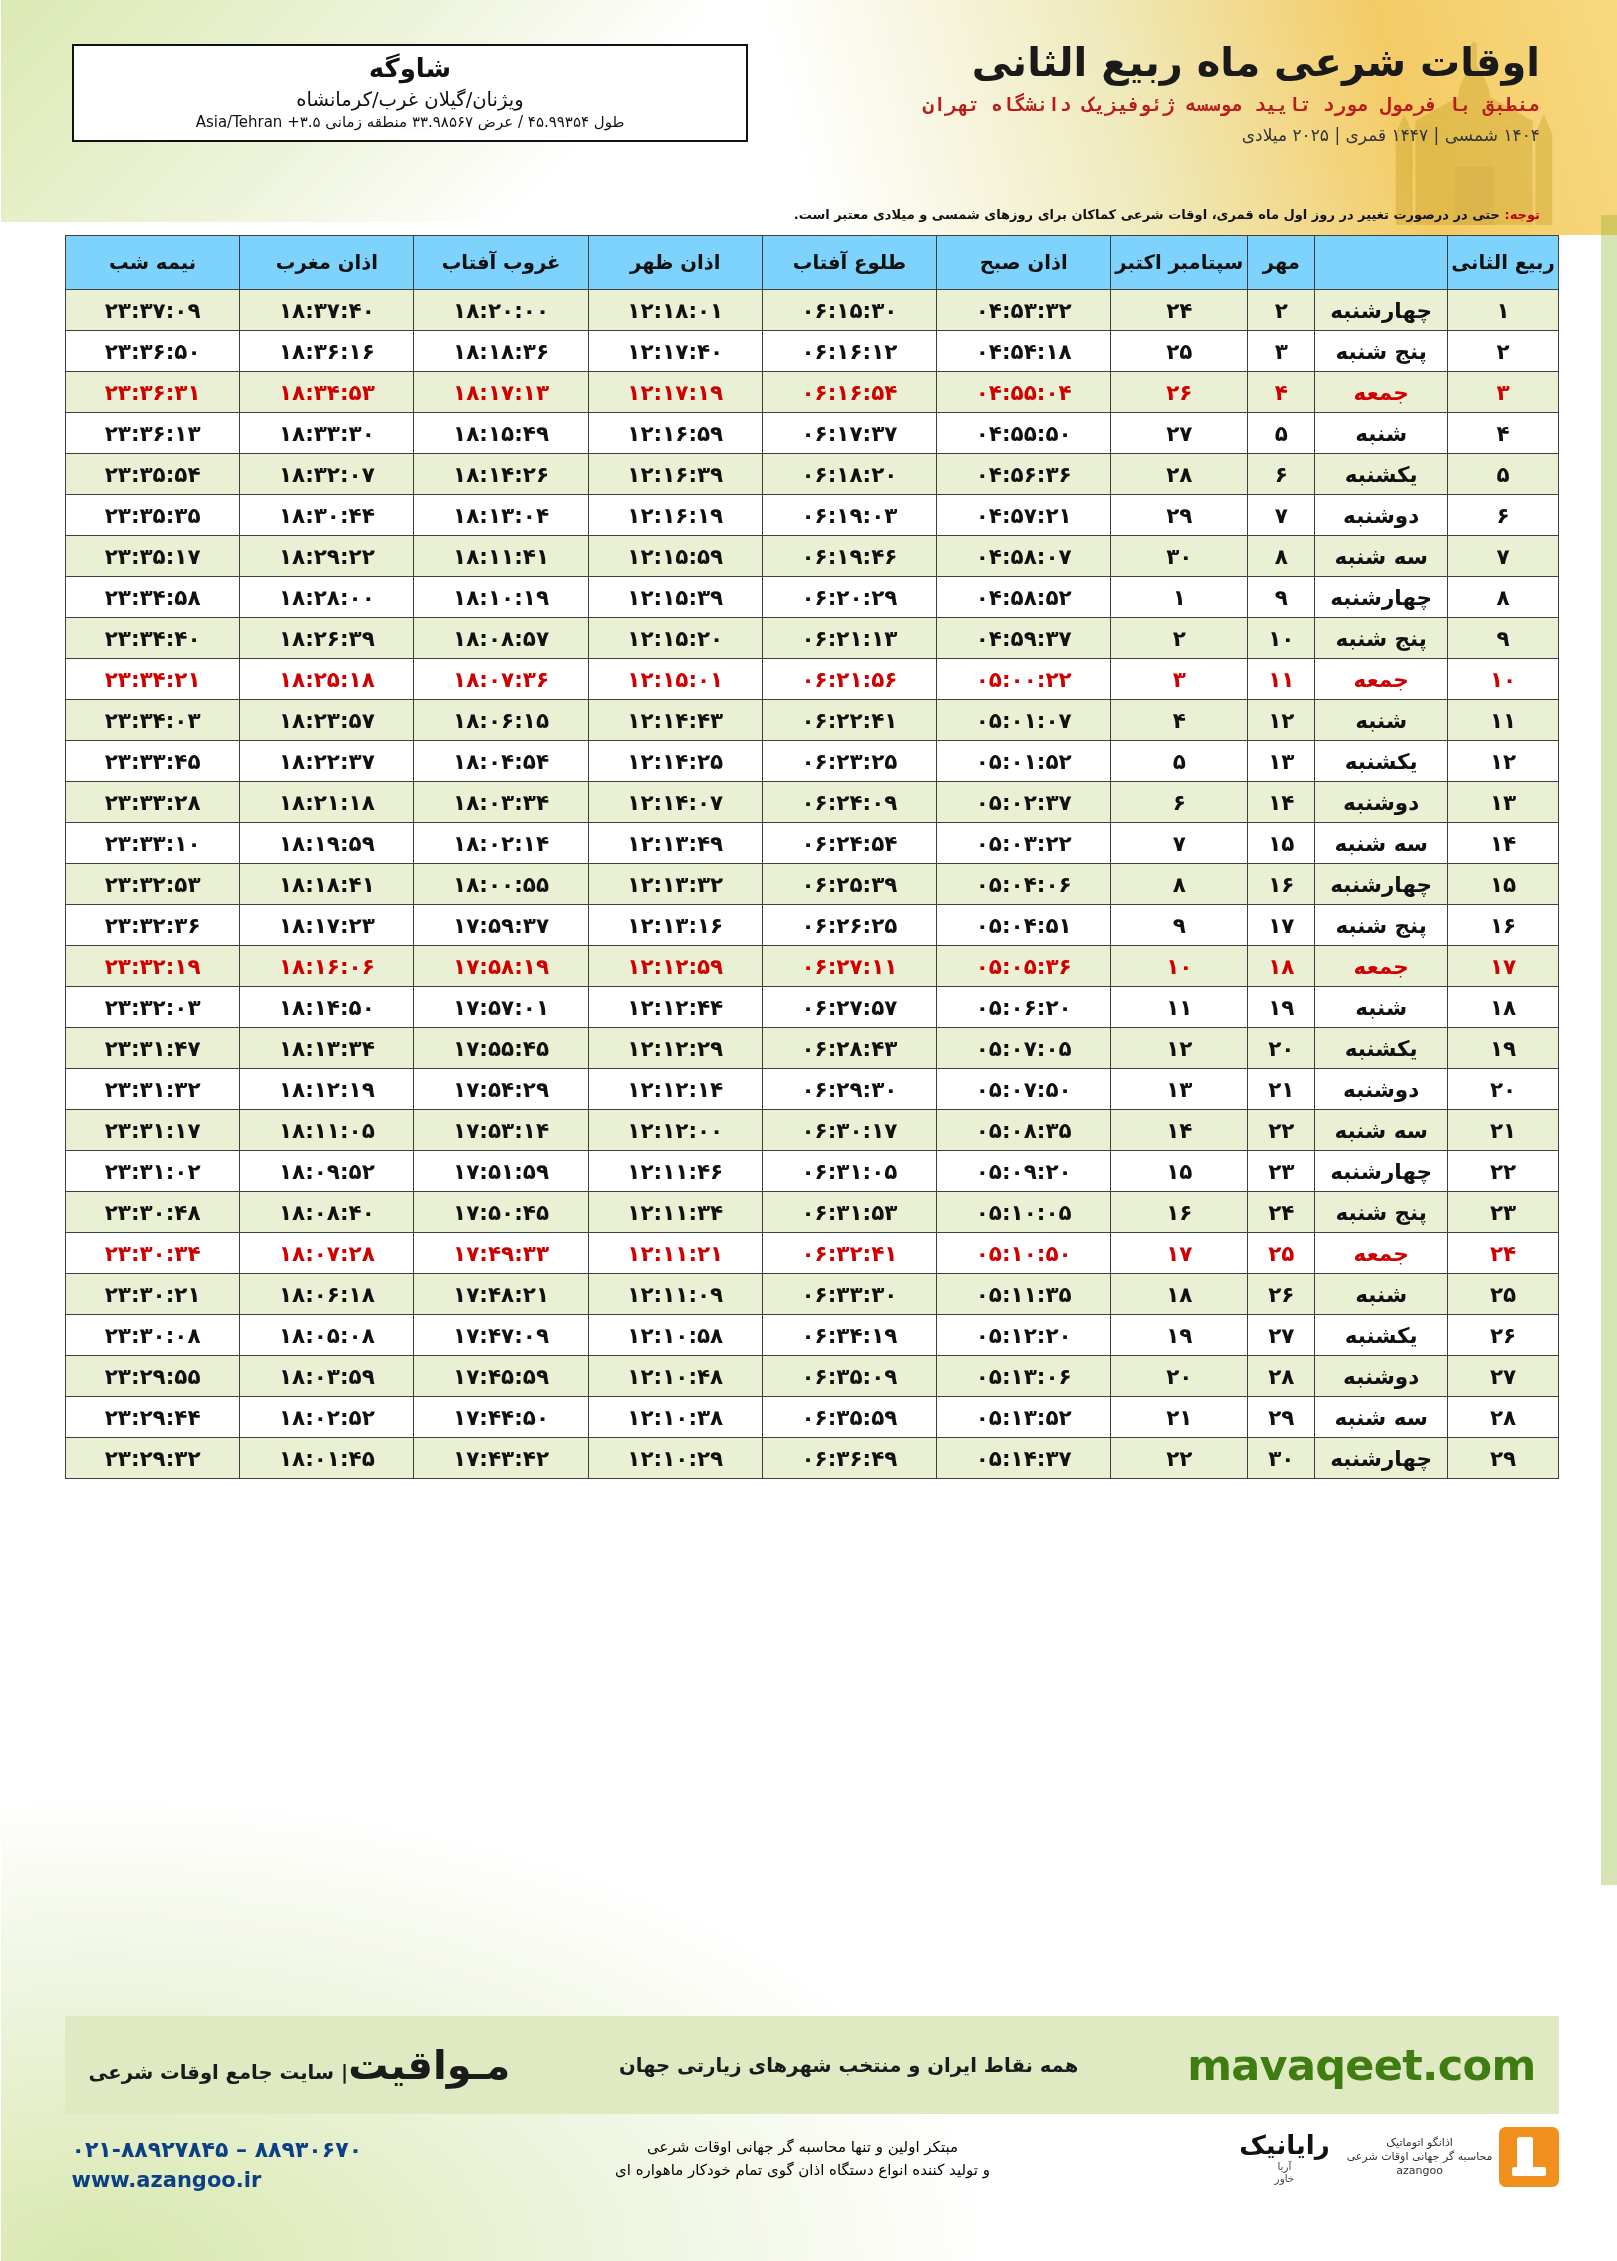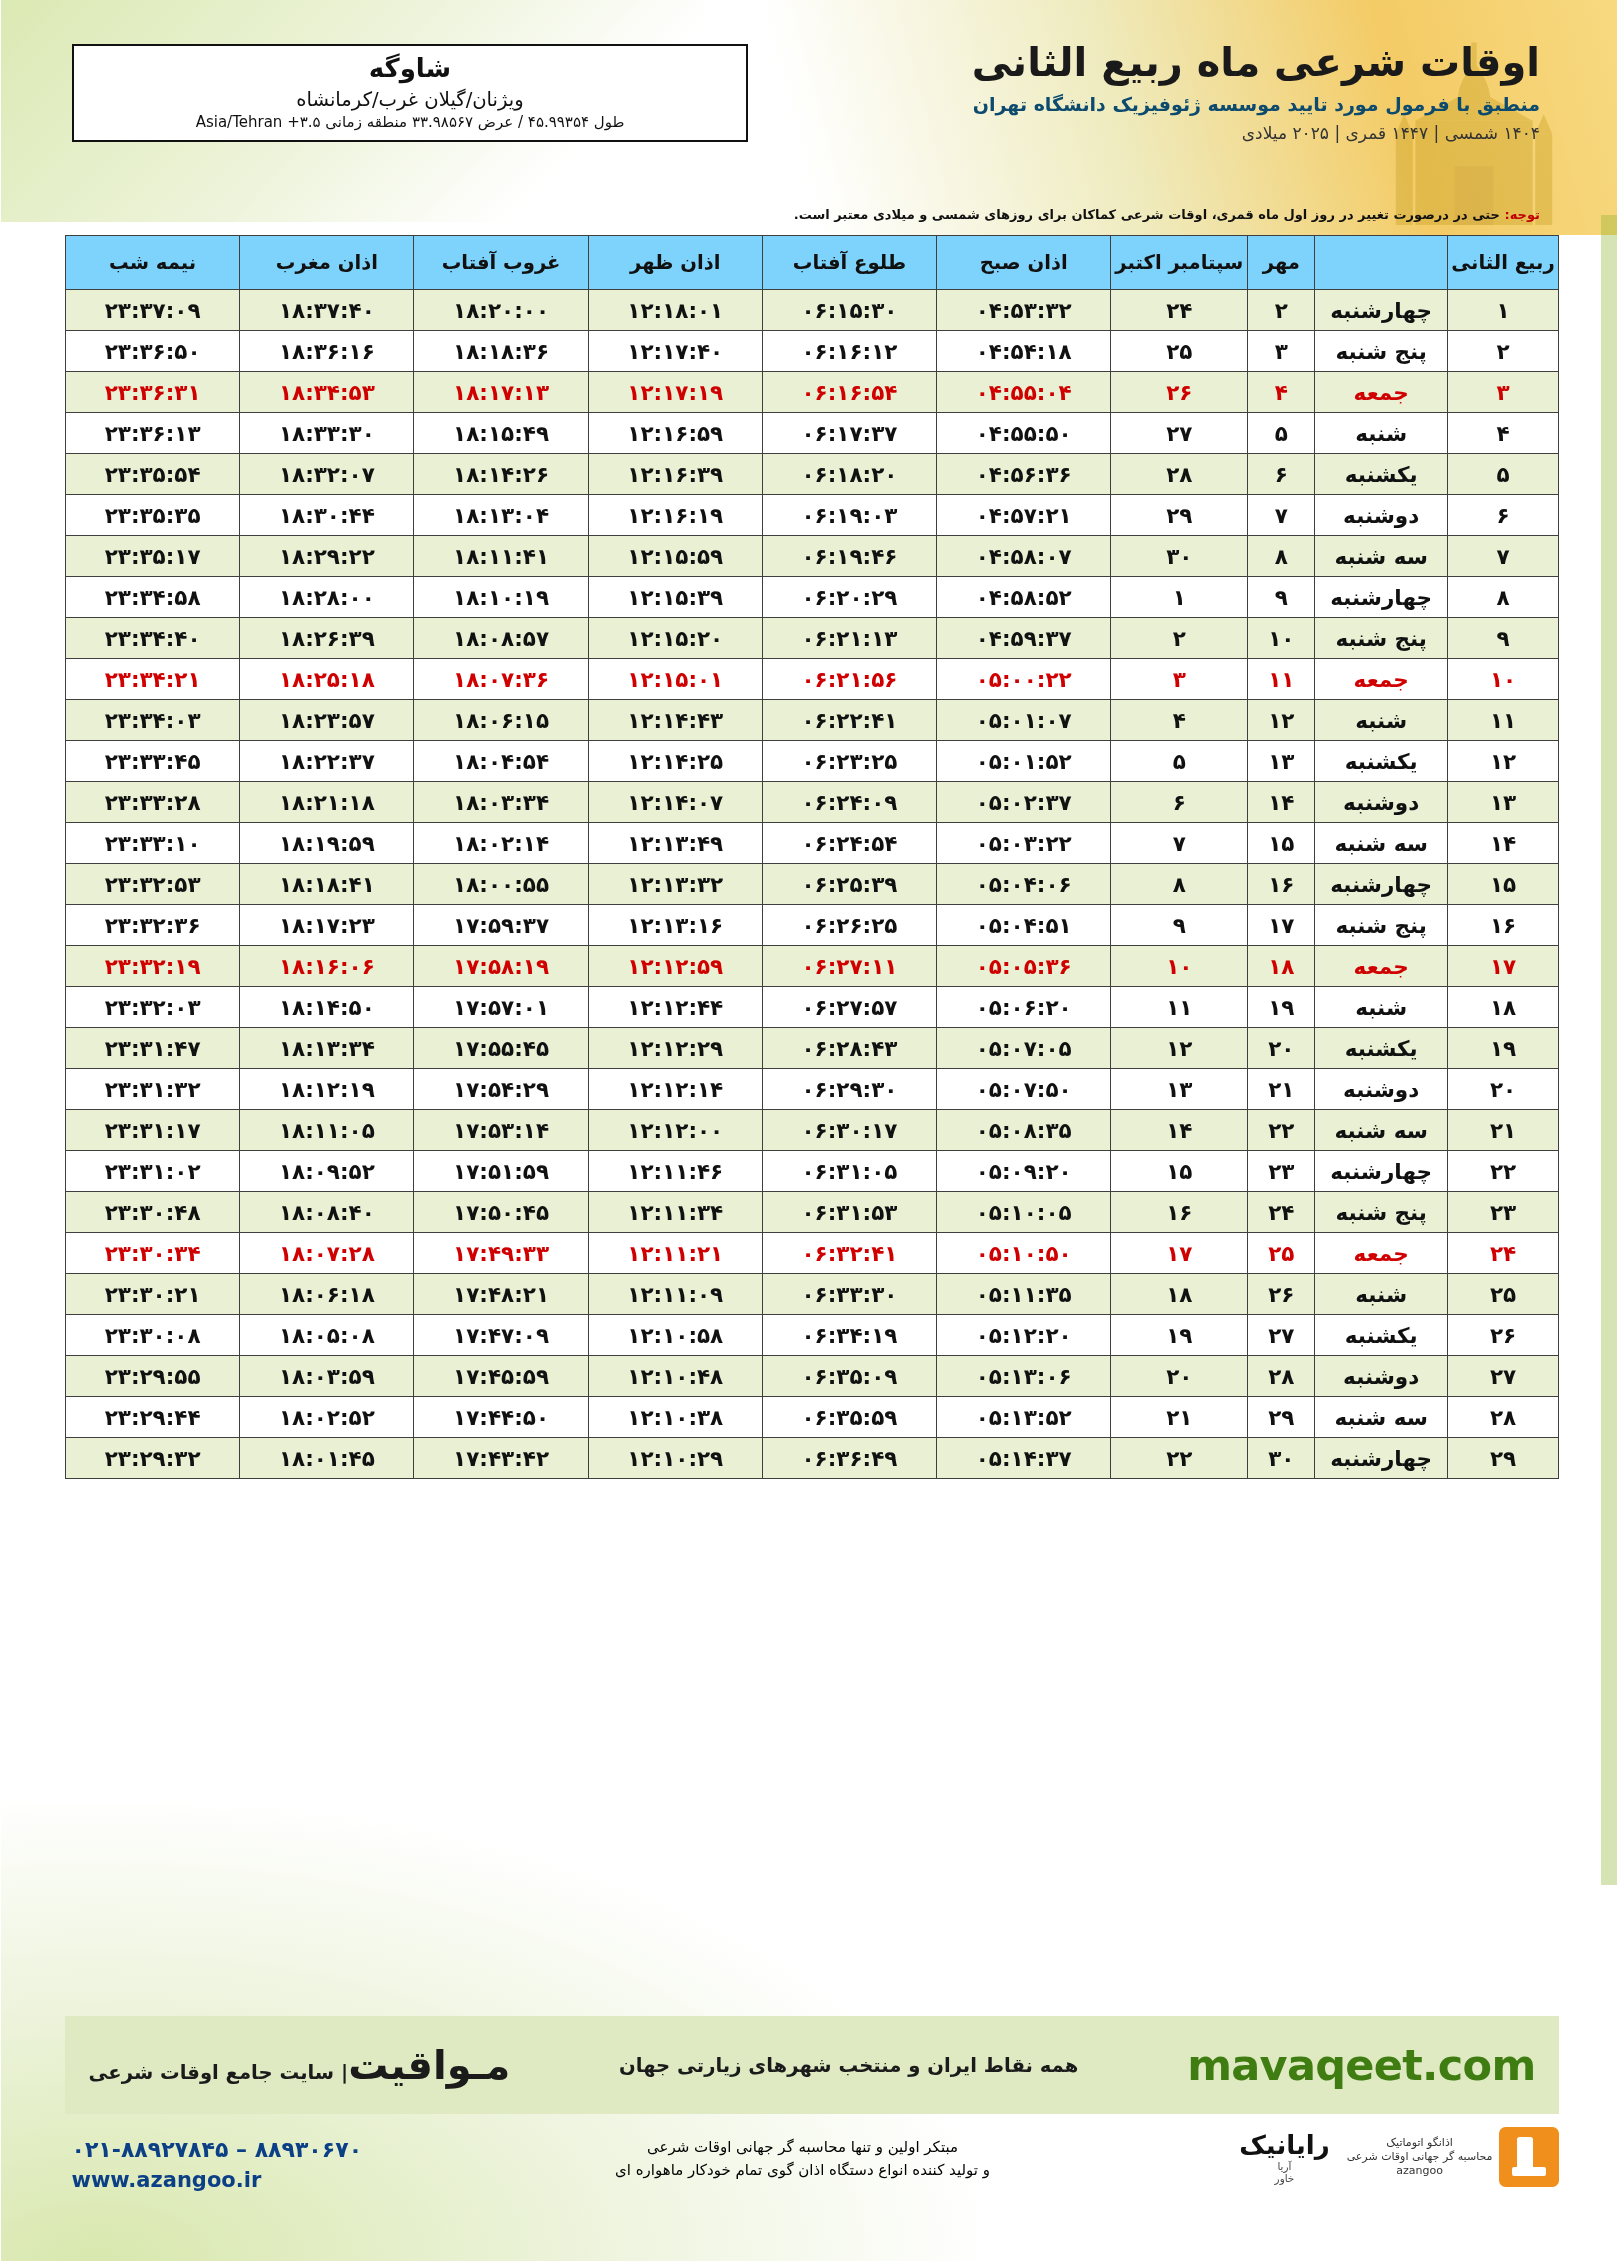--- a/index.html
+++ b/index.html
@@ -34,21 +34,21 @@
   }
 
   
   .header{
     position:absolute;right:78px;top:39px;text-align:right;width:848px;z-index:5;
   }
   .title-main{
     font-size:40px;font-weight:bold;color:#1a1a1a;line-height:1.15;letter-spacing:-0.7px;
   }
   .title-sub{
-    font-size:19px;font-weight:bold;color:#0c4a6e;margin-top:7.8px;
+    font-size:19px;font-weight:bold;color:#b91c1c;margin-top:7.8px;font-family:Liberation Mono, monospace;
   }
   .title-years{
     font-size:17px;color:#333;margin-top:7.8px;direction:rtl;
   }
 
   
   .locbox{
     position:absolute;left:72px;top:44px;width:672px;
     border:2px solid #111;background:#ffffff;text-align:center;padding:6.5px 0 9px 0;z-index:6;
   }

